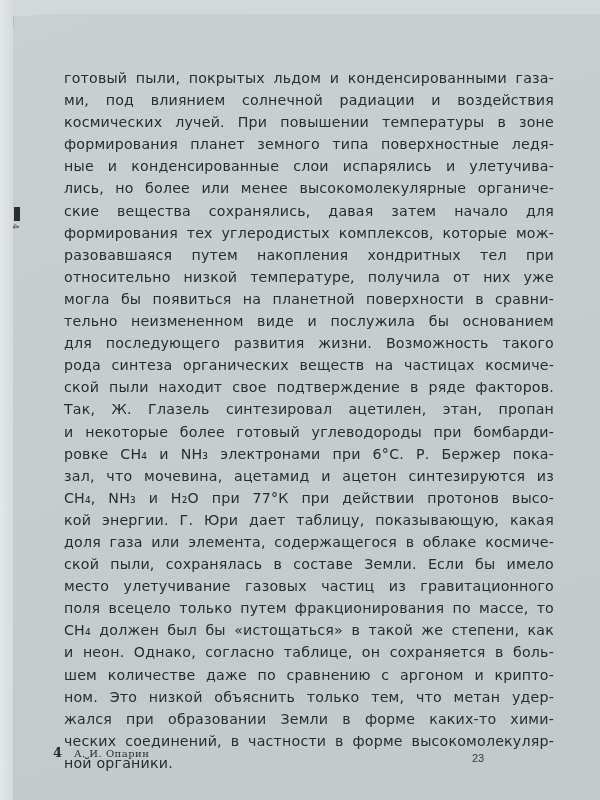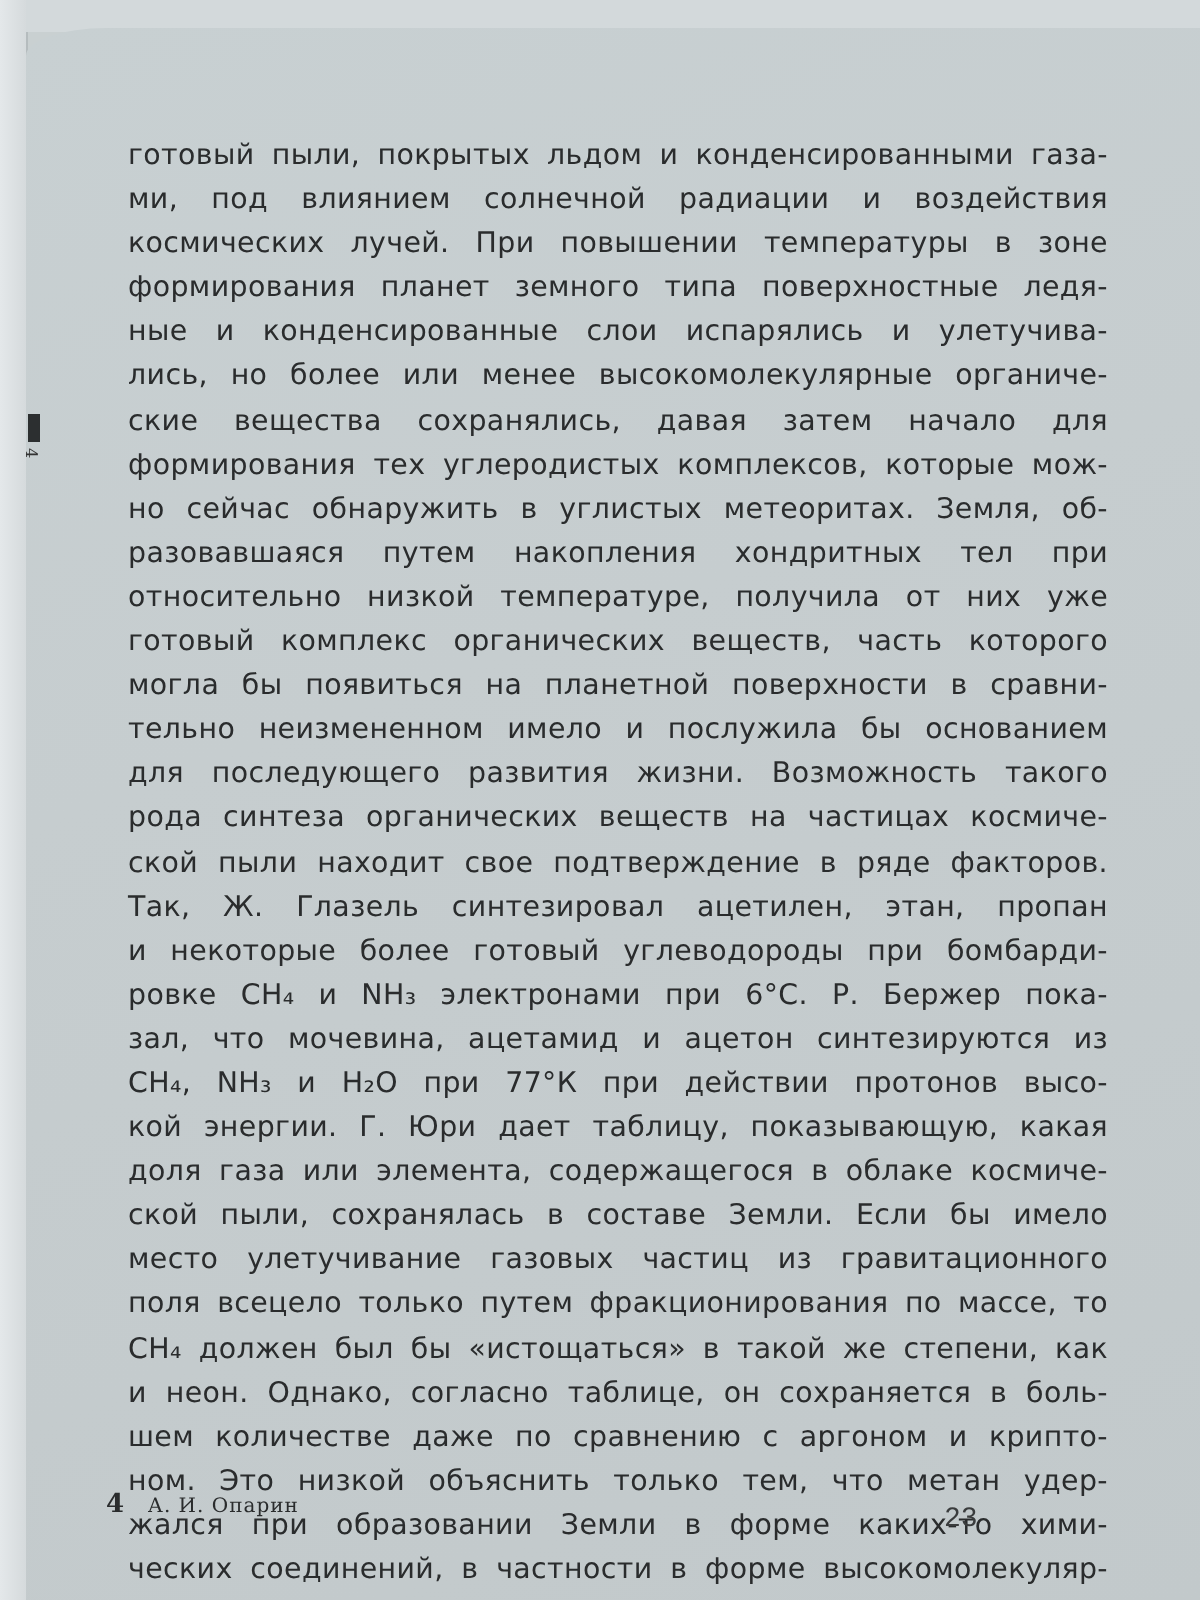--- a/index.html
+++ b/index.html
@@ -45,47 +45,45 @@
   }
   .line.last { text-align-last: left; }
   .footer-left {
     position: absolute; left: 53px; top: 745px; color: #2a2c2d;
     font-family: "DejaVu Serif", serif; font-size: 12px;
   }
   .footer-left .sig { font-size: 13px; font-weight: bold; margin-right: 8px; }
   .footer-left .author { font-size: 10px; letter-spacing: 0.5px; margin-top: 28px; }
   .footer-right {
     position: absolute; left: 472px; top: 752px; color: #3a3c3d;
-    font-family: Liberation Mono, monospace; font-size: 14px;
+    font-family: Liberation Sans, sans-serif; font-size: 11px;
   }
 </style>
 </head>
 <body>
 
 <div class="left-strip"></div>
 <div class="top-band"></div>
 <div class="page"></div>
 <div class="margin-mark"></div>
 <div class="margin-digit">4</div>
 
 <div class="text">
   <span class="line">готовый пыли, покрытых льдом и конденсированными газа-</span>
   <span class="line">ми, под влиянием  солнечной  радиации  и  воздействия</span>
   <span class="line">космических лучей. При повышении  температуры в зоне</span>
   <span class="line">формирования планет земного типа  поверхностные ледя-</span>
   <span class="line">ные и конденсированные  слои  испарялись  и улетучива-</span>
   <span class="line">лись, но более или менее  высокомолекулярные органиче-</span>
   <span class="line">ские вещества  сохранялись,  давая  затем  начало  для</span>
   <span class="line">формирования тех углеродистых комплексов, которые мож-</span>
-  <span class="line">но сейчас обнаружить в углистых метеоритах. Земля, об-</span>
   <span class="line">разовавшаяся путем накопления  хондритных  тел  при</span>
   <span class="line">относительно низкой температуре,  получила  от них уже</span>
-  <span class="line">готовый комплекс органических  веществ, часть которого</span>
   <span class="line">могла бы появиться на планетной  поверхности  в сравни-</span>
-  <span class="line">тельно неизмененном имело и послужила  бы  основанием</span>
+  <span class="line">тельно неизмененном виде и послужила  бы  основанием</span>
   <span class="line">для последующего развития жизни. Возможность такого</span>
   <span class="line">рода синтеза органических веществ на частицах космиче-</span>
   <span class="line">ской пыли находит свое подтверждение в ряде факторов.</span>
   <span class="line">Так, Ж. Глазель синтезировал  ацетилен,  этан,  пропан</span>
   <span class="line">и некоторые более готовый углеводороды при бомбарди-</span>
   <span class="line">ровке CH₄ и NH₃  электронами при 6°С. Р.  Бержер пока-</span>
   <span class="line">зал, что мочевина, ацетамид и ацетон  синтезируются из</span>
   <span class="line">CH₄, NH₃ и H₂O при 77°К при действии протонов высо-</span>
   <span class="line">кой энергии. Г. Юри дает таблицу, показывающую, какая</span>
   <span class="line">доля газа или элемента, содержащегося в облаке космиче-</span>

